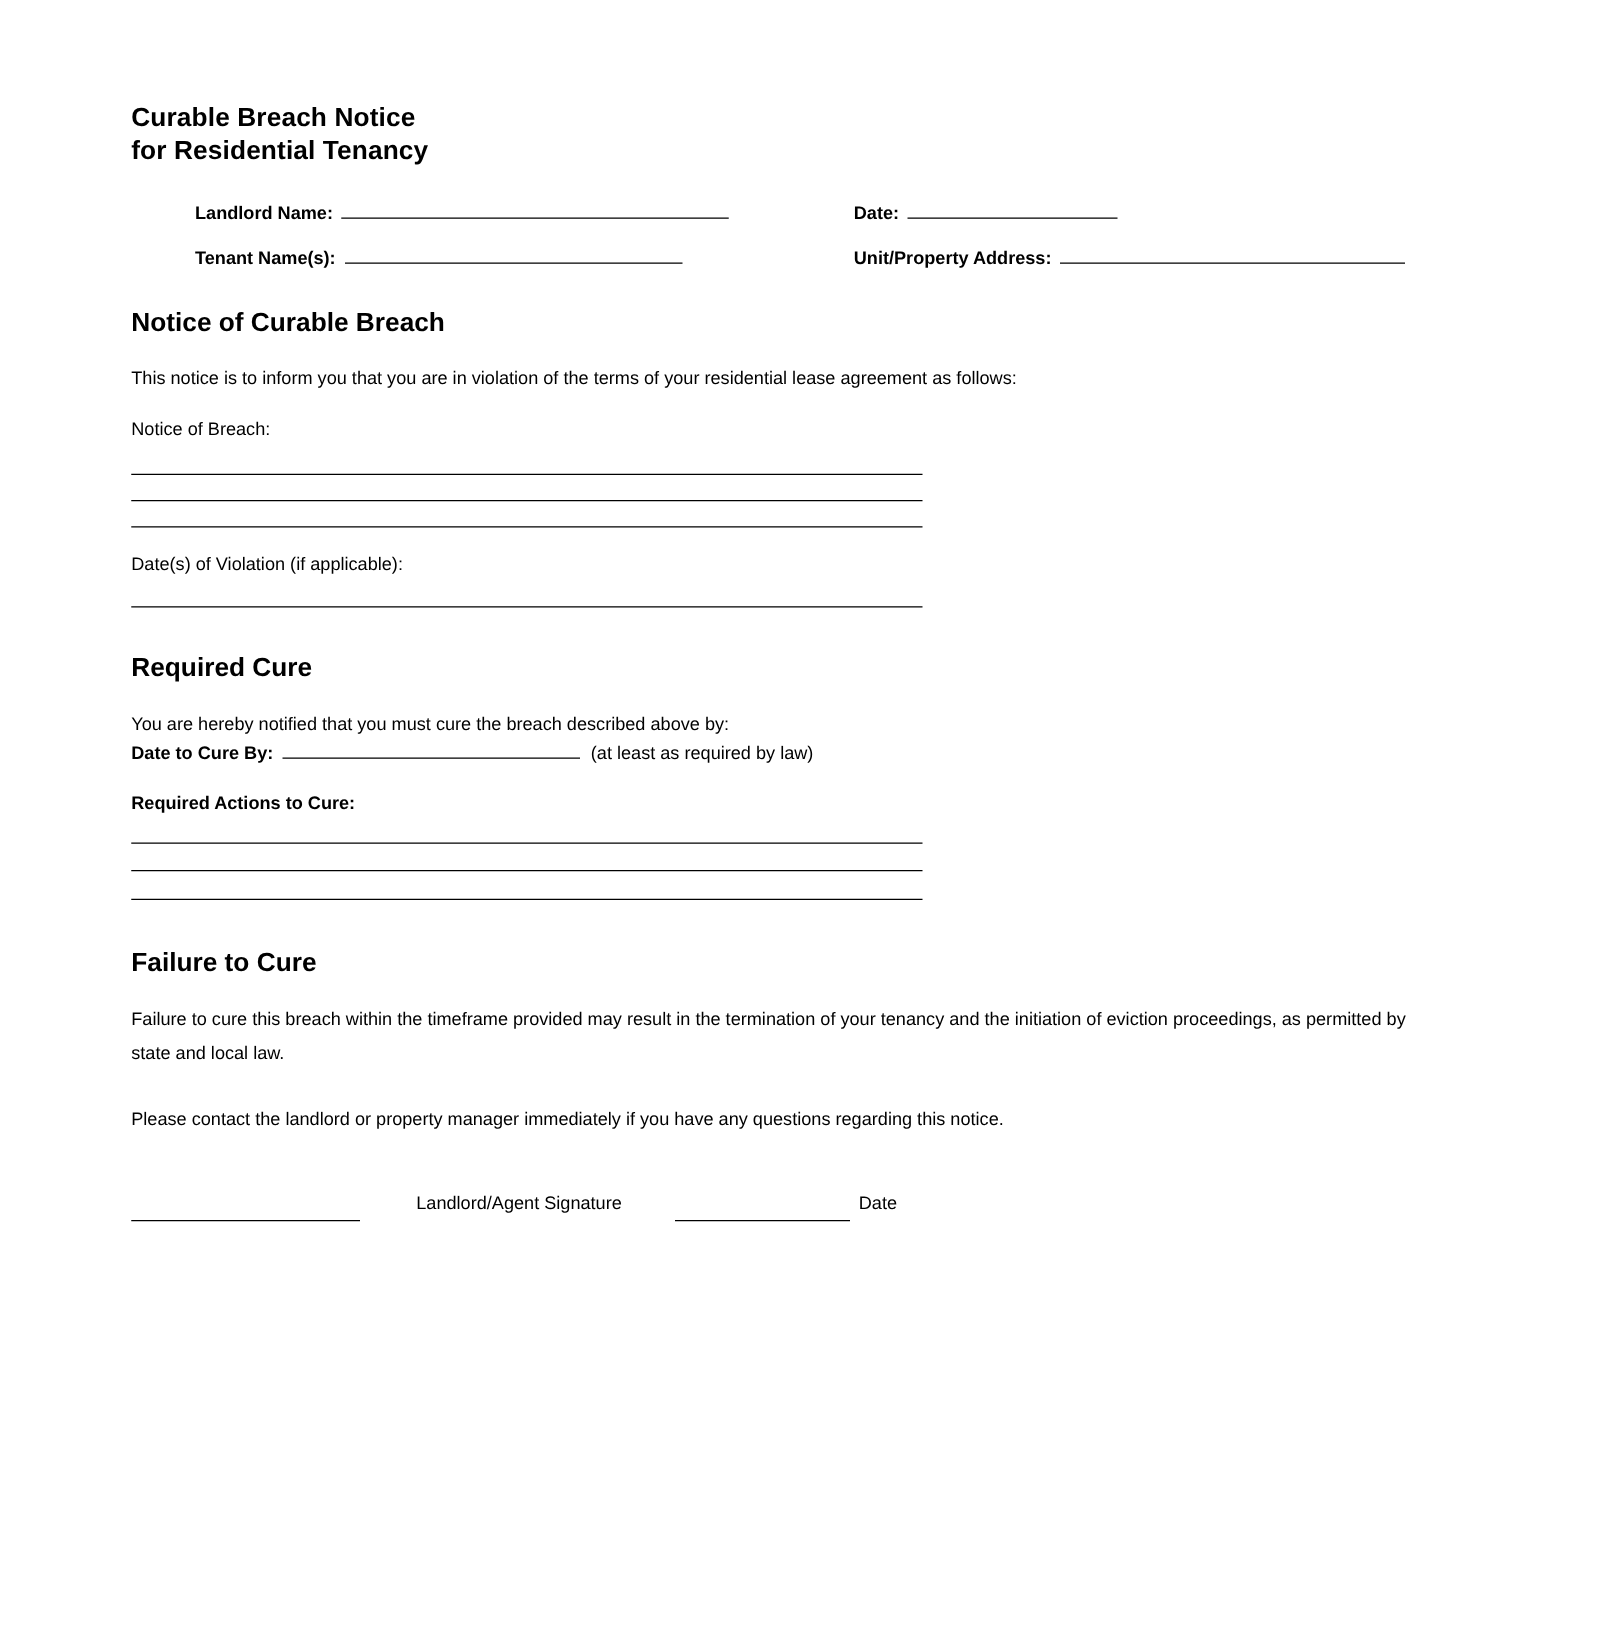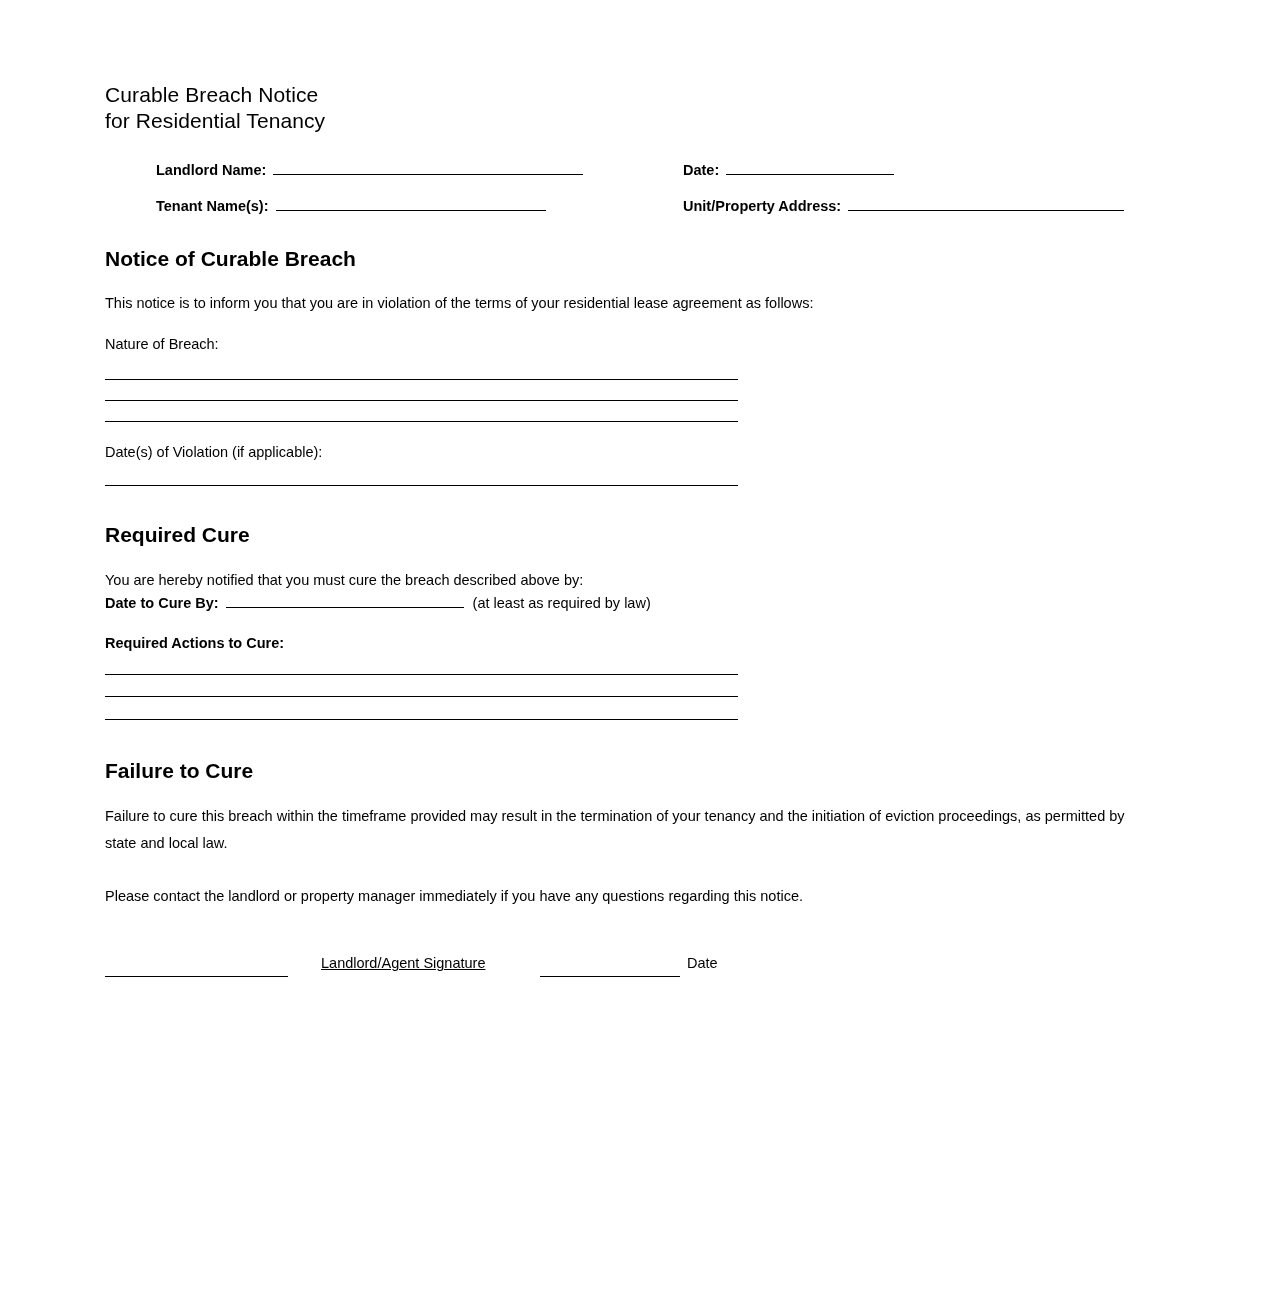--- a/index.html
+++ b/index.html
@@ -23,21 +23,21 @@
     width: 1278px;
     height: 1300px;
   }
 
   
   .doc-title {
     position: absolute;
     left: 105px;
     top: 82px;
     font-size: 21px;
-    font-weight: normal;
+    font-weight: bold;
     line-height: 26px;
     letter-spacing: 0.1px;
   }
   .doc-title .tline { display: block; white-space: nowrap; }
 
   
   .field-row {
     position: absolute;
     left: 111px;
     width: 1060px;
@@ -180,21 +180,21 @@
   .sig-rule.sig-a { left: 0px;   width: 183px; }
   .sig-rule.sig-b { left: 435px; width: 140px; }
 
   .sig-caption {
     position: absolute;
     top: 3px;
     font-size: 14.5px;
     line-height: 20px;
     white-space: nowrap;
   }
-  .sig-caption.cap-sig  { left: 216px; text-decoration: underline; }
+  .sig-caption.cap-sig  { left: 228px; }
   .sig-caption.cap-date { left: 582px; }
 </style>
 </head>
 <body>
 
 <div class="page">
 
   <div class="doc-title">
     <span class="tline">Curable Breach Notice</span>
     <span class="tline">for Residential Tenancy</span>
@@ -217,21 +217,21 @@
       <span class="fld-rule"></span>
     </div>
     <div class="fld tenant">
       <span class="fld-label">Tenant Name(s):</span>
       <span class="fld-rule"></span>
     </div>
   </div>
 
   <div class="section-heading sh-notice">Notice of Curable Breach</div>
   <div class="body-text p-intro">This notice is to inform you that you are in violation of the terms of your residential lease agreement as follows:</div>
-  <div class="body-text p-nature">Nature of Breach:</div>
+  <div class="body-text p-nature">Notice of Breach:</div>
 
   <div class="rule-line nb-1"></div>
   <div class="rule-line nb-2"></div>
   <div class="rule-line nb-3"></div>
 
   <div class="body-text p-dates">Date(s) of Violation (if applicable):</div>
   <div class="rule-line dv-1"></div>
 
   <div class="section-heading sh-cure">Required Cure</div>
   <div class="body-text p-cureintro">You are hereby notified that you must cure the breach described above by:</div>

